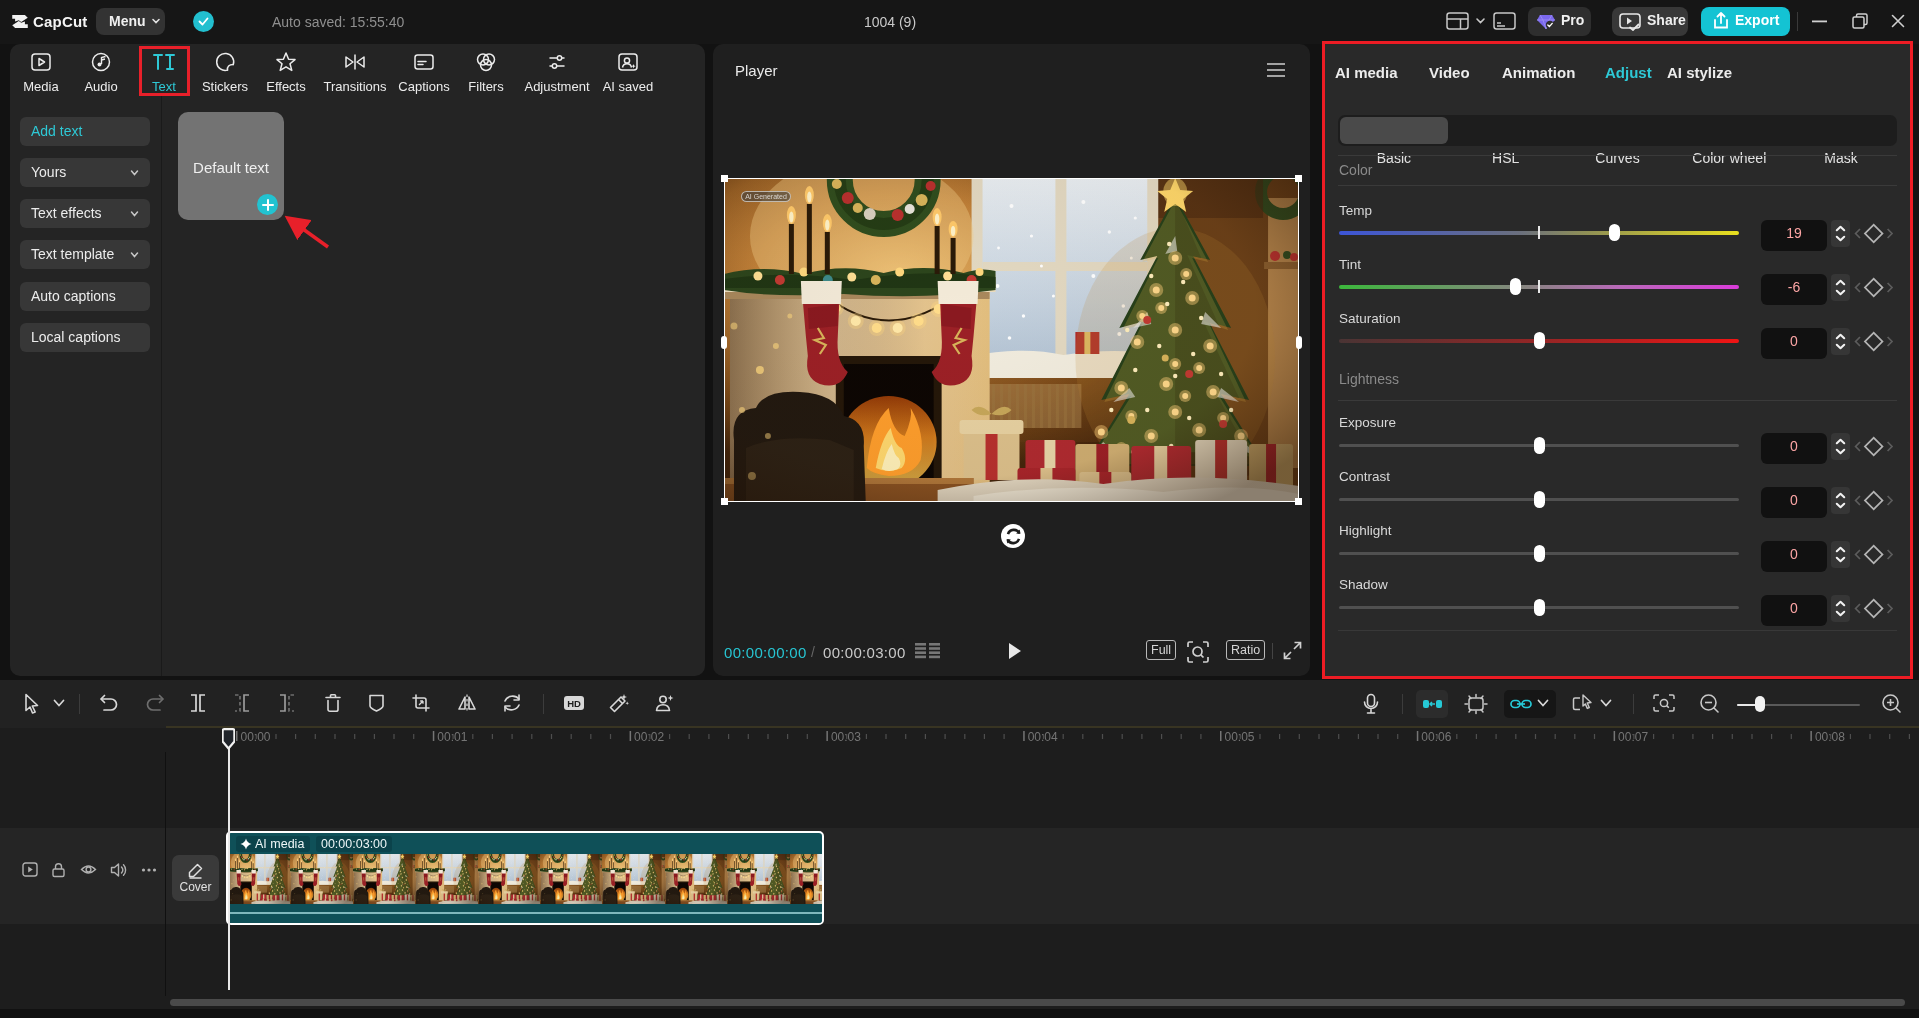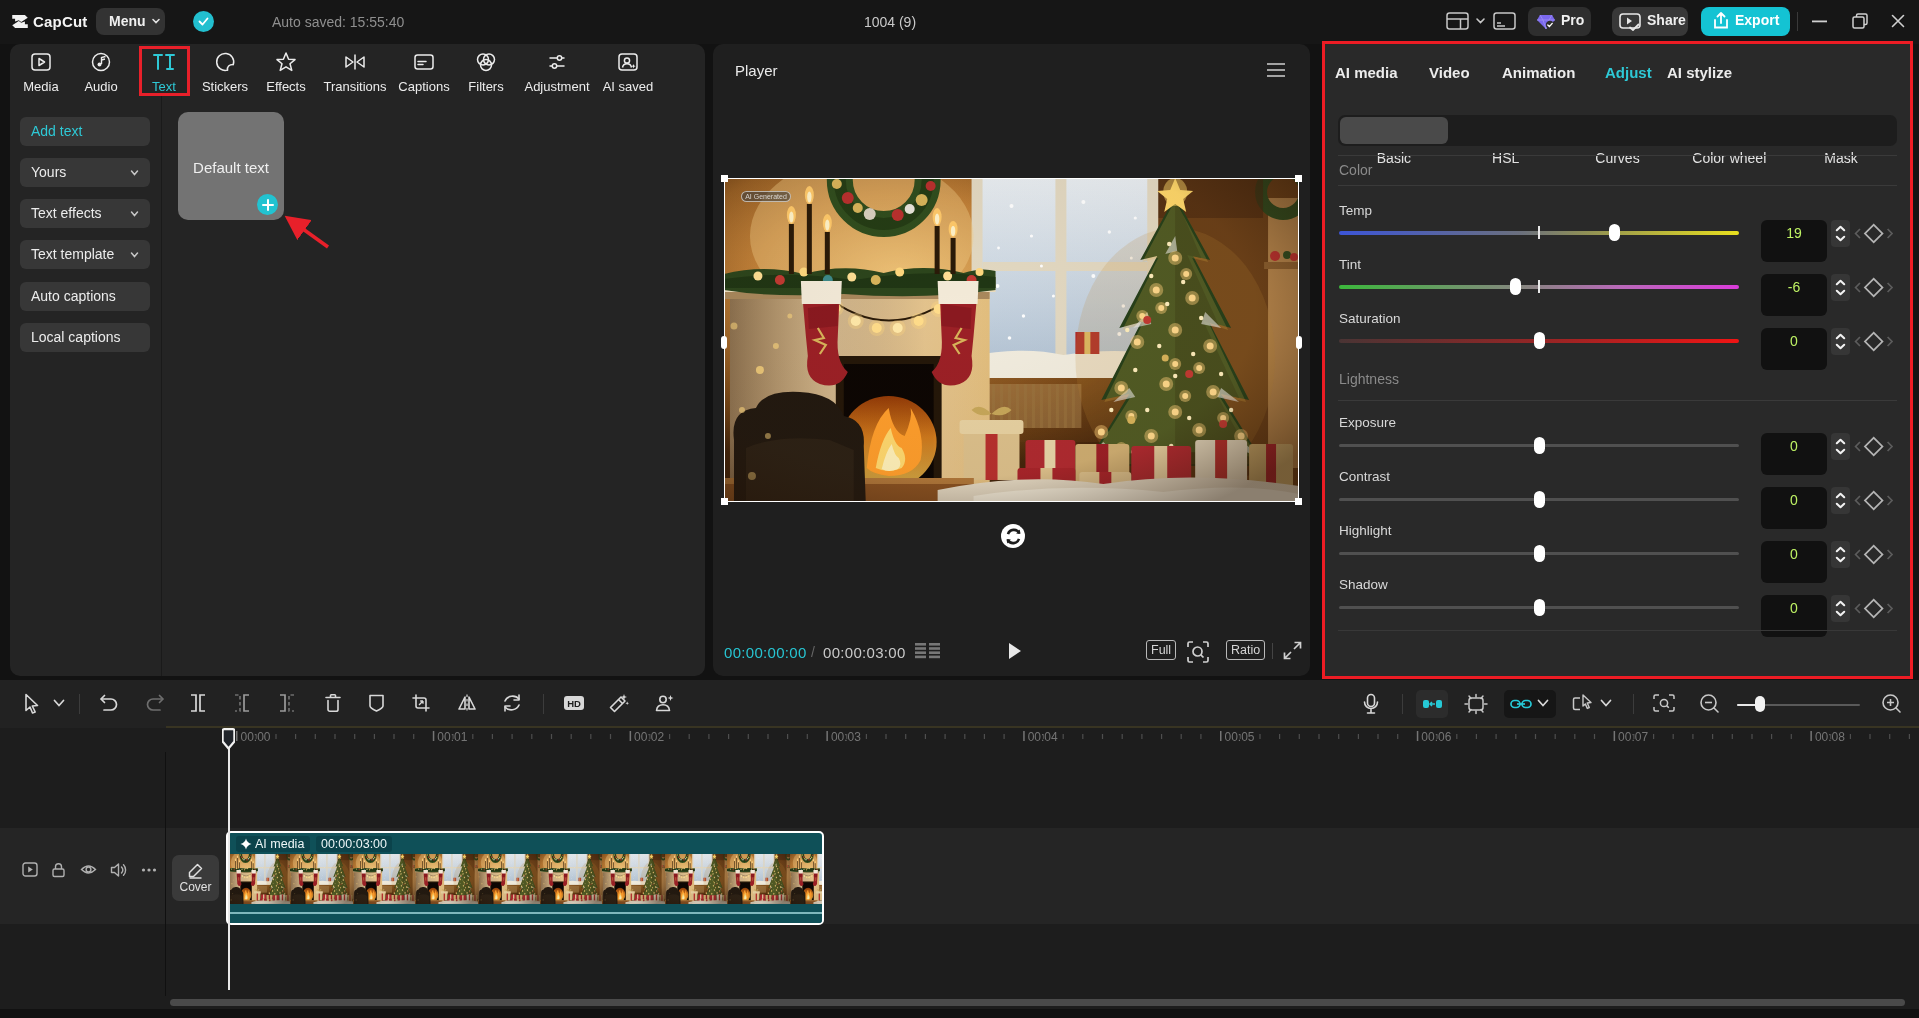--- a/index.html
+++ b/index.html
@@ -62,22 +62,22 @@
   .rtab { position:absolute; top:20px; font-size:15px; font-weight:bold; color:#ececec; }
   #subtabs { position:absolute; left:13px; top:71px; width:559px; height:31px; background:#1d1d1d; border-radius:7px; }
   .stab { position:absolute; top:0; width:111.8px; height:31px; text-align:center; line-height:31px; font-size:14px; color:#e2e2e2;margin-top:28px; }
   #stsel { position:absolute; left:2px; top:2px; width:108px; height:27px; background:#4a4a4a; border-radius:6px; }
   .seclab { position:absolute; left:14px; font-size:14px; color:#8a8a8a; }
   .secline { position:absolute; left:13px; width:559px; height:1px; background:#3a3a3a; }
   .slab { position:absolute; left:14px; font-size:13.5px; color:#d8d8d8; }
   .strack { position:absolute; left:14px; width:400px; height:4px; border-radius:2px; }
   .sthumb { position:absolute; top:-7px; width:11px; height:17px; background:#fff; border-radius:5.5px; }
   .stick { position:absolute; left:199px; top:-5px; width:2px; height:13px; background:#e8e8e8; }
-  .valbox { position:absolute; left:436px; width:66px; height:42px; background:#111111; border-radius:6px;
-      color:#bef264; font-size:14px; text-align:center; line-height:27px; }
+  .valbox { position:absolute; left:436px; width:66px; height:31px; background:#111111; border-radius:6px;
+      color:#fca5a5; font-size:14px; text-align:center; line-height:27px; }
   .stepper { position:absolute; left:506px; width:19px; height:27px; background:#363636; border-radius:4px; }
   .kf { position:absolute; left:528px; width:53px; height:27px; }
   #rbtns { position:absolute; left:0; top:596px; width:585px; height:36px; }
   #savepre { position:absolute; left:359px; top:0px; width:110px; height:28px; background:#14c3d3; border-radius:8px;
      color:#ffffff; font-size:13.5px; text-align:center; line-height:28px; }
   #applyall { position:absolute; left:478px; top:0px; width:95px; height:28px; background:#484848; border-radius:8px;
      color:#f0f0f0; font-size:13.5px; text-align:center; line-height:28px; }
 
   
   #timeline { position:absolute; left:0; top:680px; width:1919px; height:338px; background:#1d1d1d; }

